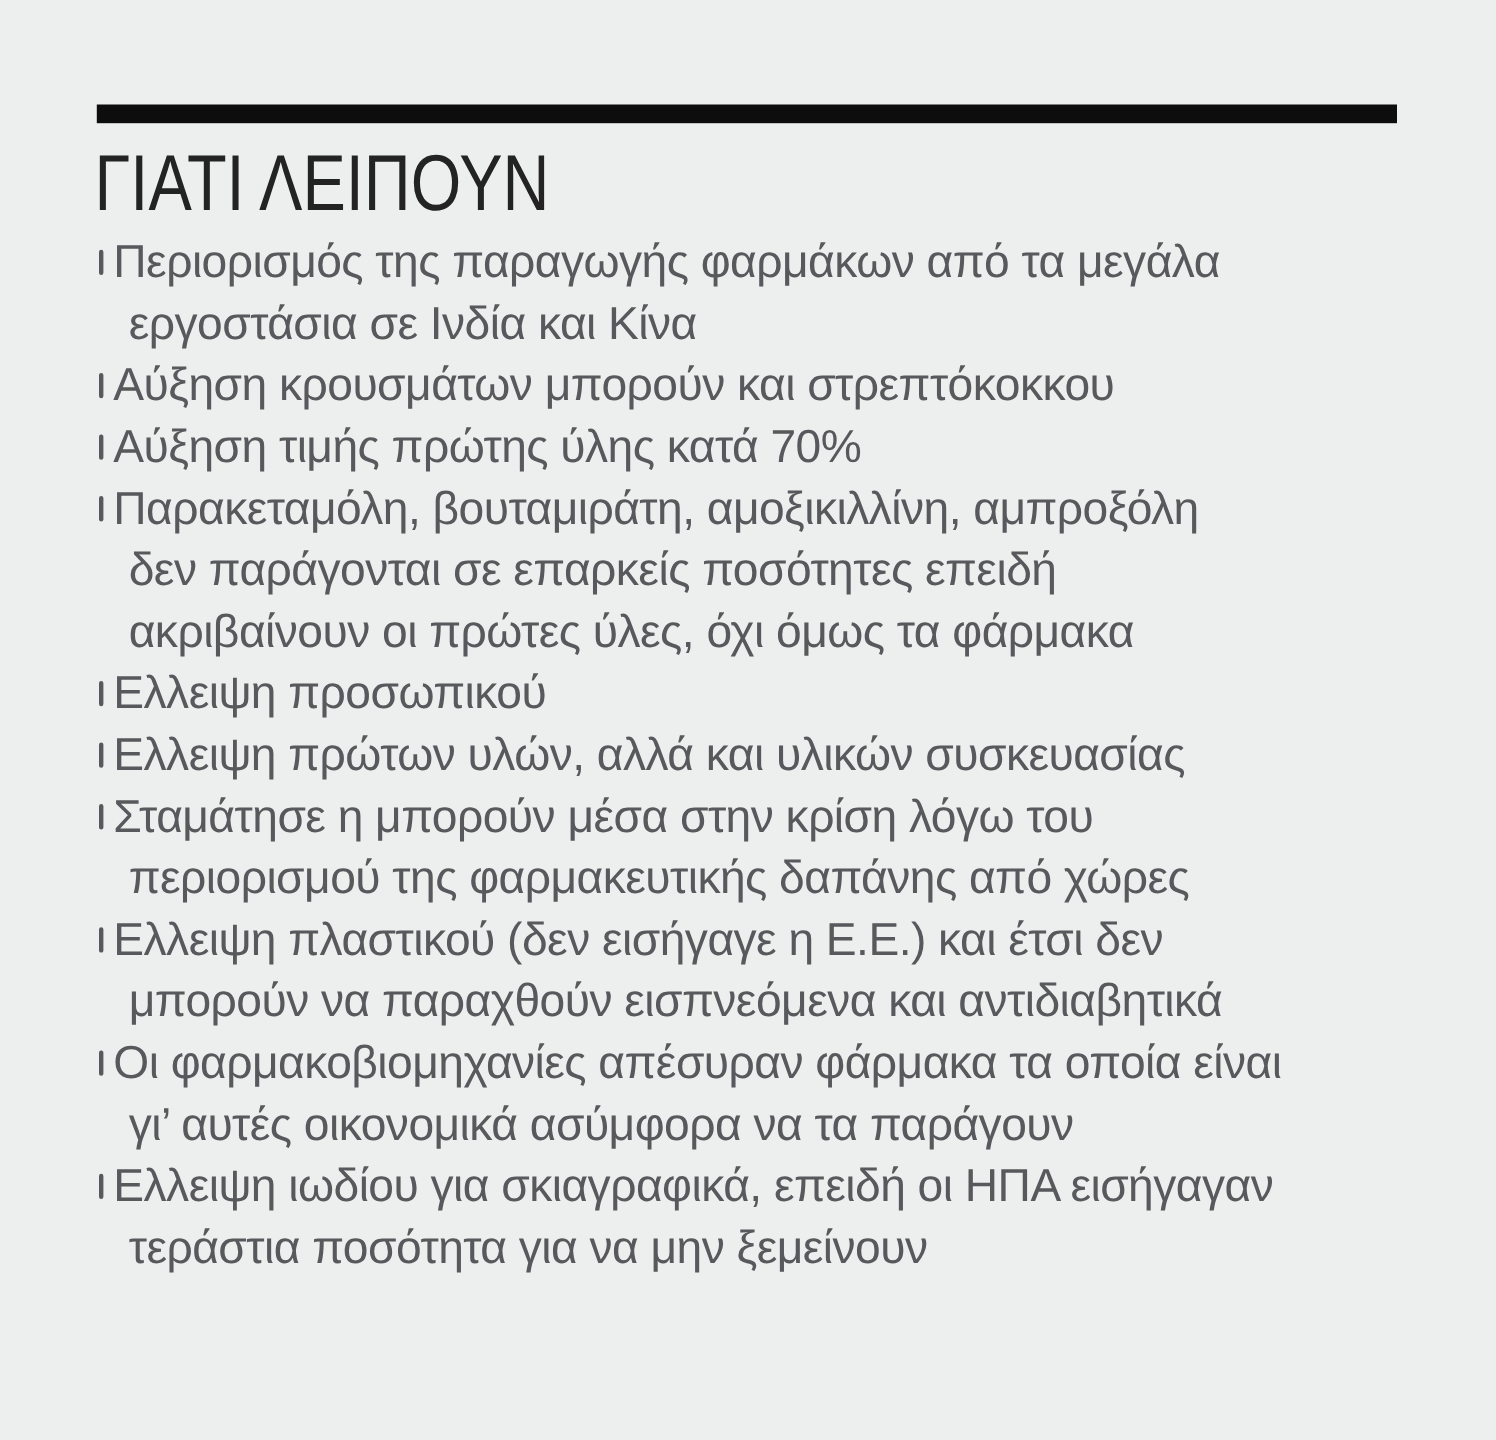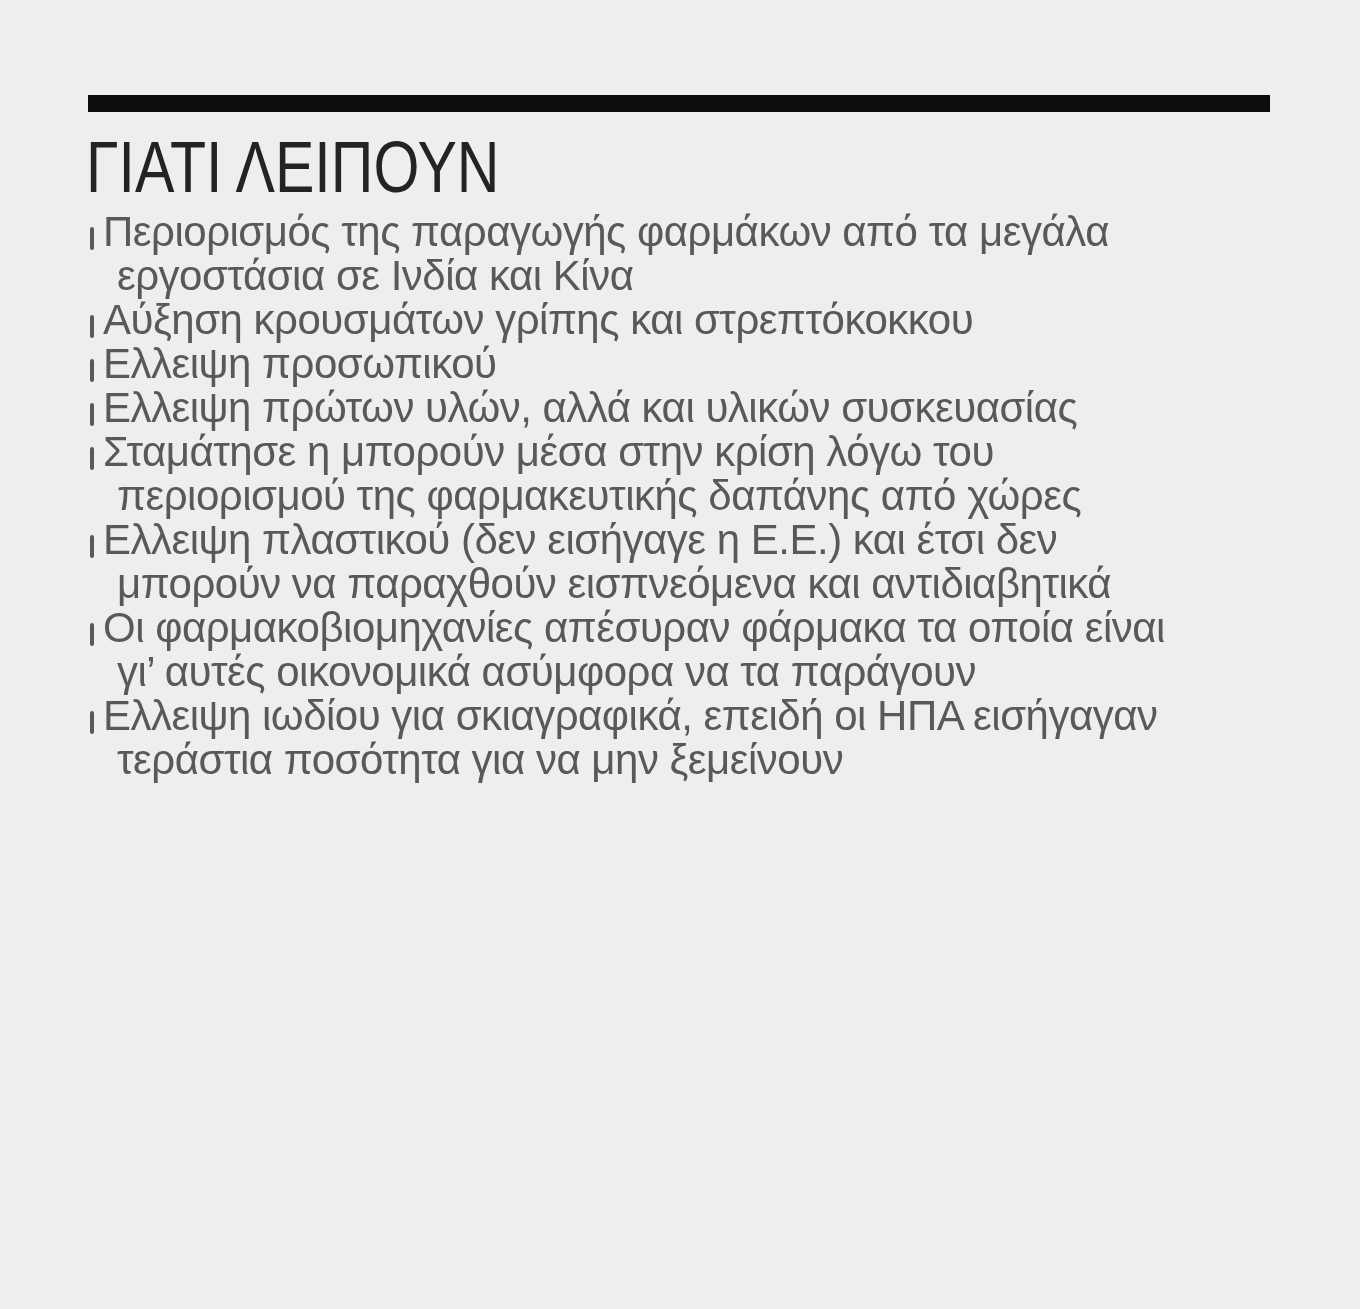--- a/index.html
+++ b/index.html
@@ -60,21 +60,21 @@
     flex: 0 0 auto;
     width: 4px;
     height: 23px;
     margin: 17px 9px 0 2px;
     border-radius: 2px;
     background: var(--text);
   }
   .item-text {
     flex: 1 1 auto;
     font-size: 42px;
-    line-height: 44px;
+    line-height: 56px;
     letter-spacing: -0.5px;
     color: var(--text);
     white-space: pre-line;
     padding-left: 14px;
     text-indent: -14px;
   }
 </style>
 </head>
 <body>
 
@@ -86,21 +86,31 @@
 
   <ul class="reasons-list">
 
   <li class="item">
       <span class="bullet"></span>
       <span class="item-text">Περιορισμός της παραγωγής φαρμάκων από τα μεγάλα
 εργοστάσια σε Ινδία και Κίνα</span>
     </li>
       <li class="item">
       <span class="bullet"></span>
-      <span class="item-text">Αύξηση κρουσμάτων γρίπης και στρεπτόκοκκου</span>
+      <span class="item-text">Αύξηση κρουσμάτων μπορούν και στρεπτόκοκκου</span>
+    </li>
+      <li class="item">
+      <span class="bullet"></span>
+      <span class="item-text">Αύξηση τιμής πρώτης ύλης κατά 70%</span>
+    </li>
+      <li class="item">
+      <span class="bullet"></span>
+      <span class="item-text">Παρακεταμόλη, βουταμιράτη, αμοξικιλλίνη, αμπροξόλη
+δεν παράγονται σε επαρκείς ποσότητες επειδή
+ακριβαίνουν οι πρώτες ύλες, όχι όμως τα φάρμακα</span>
     </li>
       <li class="item">
       <span class="bullet"></span>
       <span class="item-text">Ελλειψη προσωπικού</span>
     </li>
       <li class="item">
       <span class="bullet"></span>
       <span class="item-text">Ελλειψη πρώτων υλών, αλλά και υλικών συσκευασίας</span>
     </li>
       <li class="item">

